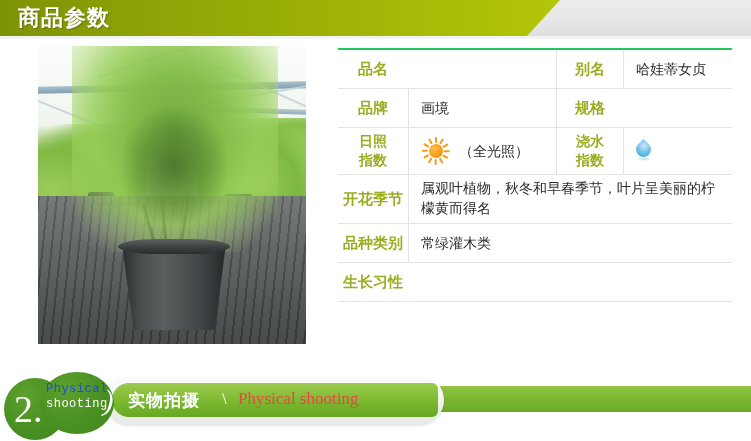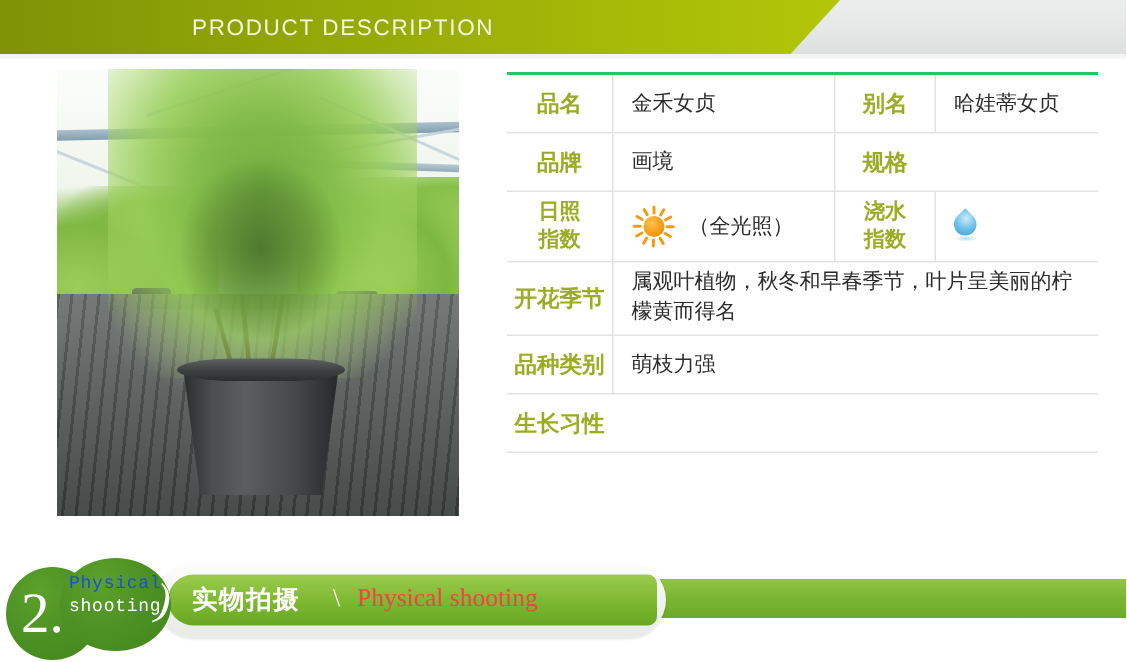--- a/index.html
+++ b/index.html
@@ -363,21 +363,21 @@
   }
 </style>
 </head>
 <body>
 
 <div id="page">
 
   <div id="header">
     <div id="header-gray"></div>
     <div id="header-green"></div>
-    <div id="header-title-en">PRODUCT DESCRIPTION</div>
+    <div id="header-title-cn">商品参数</div>
   </div>
   <div id="header-underline"></div>
 
   <div id="photo">
     <div class="ph-layer" id="ph-sky"></div>
     <div class="ph-layer" id="ph-beam1"></div>
     <div class="ph-layer" id="ph-beam2"></div>
     <div class="ph-layer ph-wire" style="left:-5px;top:52px;width:120px;transform:rotate(22deg);"></div>
     <div class="ph-layer ph-wire" style="left:60px;top:30px;width:130px;transform:rotate(-18deg);"></div>
     <div class="ph-layer ph-wire" style="left:175px;top:18px;width:110px;transform:rotate(24deg);"></div>
@@ -400,21 +400,20 @@
     <div class="ph-layer" id="ph-pot-soil"></div>
     <div class="ph-layer" id="ph-pot"></div>
     <div class="ph-layer" id="ph-pot-rim"></div>
   </div>
 
   <div id="spec">
 
     <div class="srow">
       <div class="pair-left">
         <div class="scell-label">品名</div>
-        <div class="scell-value">金禾女贞</div>
       </div>
       <div class="pair-right">
         <div class="scell-label">别名</div>
         <div class="scell-value">哈娃蒂女贞</div>
       </div>
     </div>
 
     <div class="srow">
       <div class="pair-left">
         <div class="scell-label">品牌</div>
@@ -458,21 +457,21 @@
       </div>
     </div>
 
     <div class="srow multiline">
       <div class="scell-label">开花季节</div>
       <div class="scell-value wide" style="padding-right:14px;">属观叶植物，秋冬和早春季节，叶片呈美丽的柠檬黄而得名</div>
     </div>
 
     <div class="srow">
       <div class="scell-label">品种类别</div>
-      <div class="scell-value wide">萌枝力强</div>
+      <div class="scell-value wide">常绿灌木类</div>
     </div>
 
     <div class="srow multiline">
       <div class="scell-label">生长习性</div>
     </div>
 
   </div>
 
   <div id="section">
     <div id="sec-bar-far"></div>

